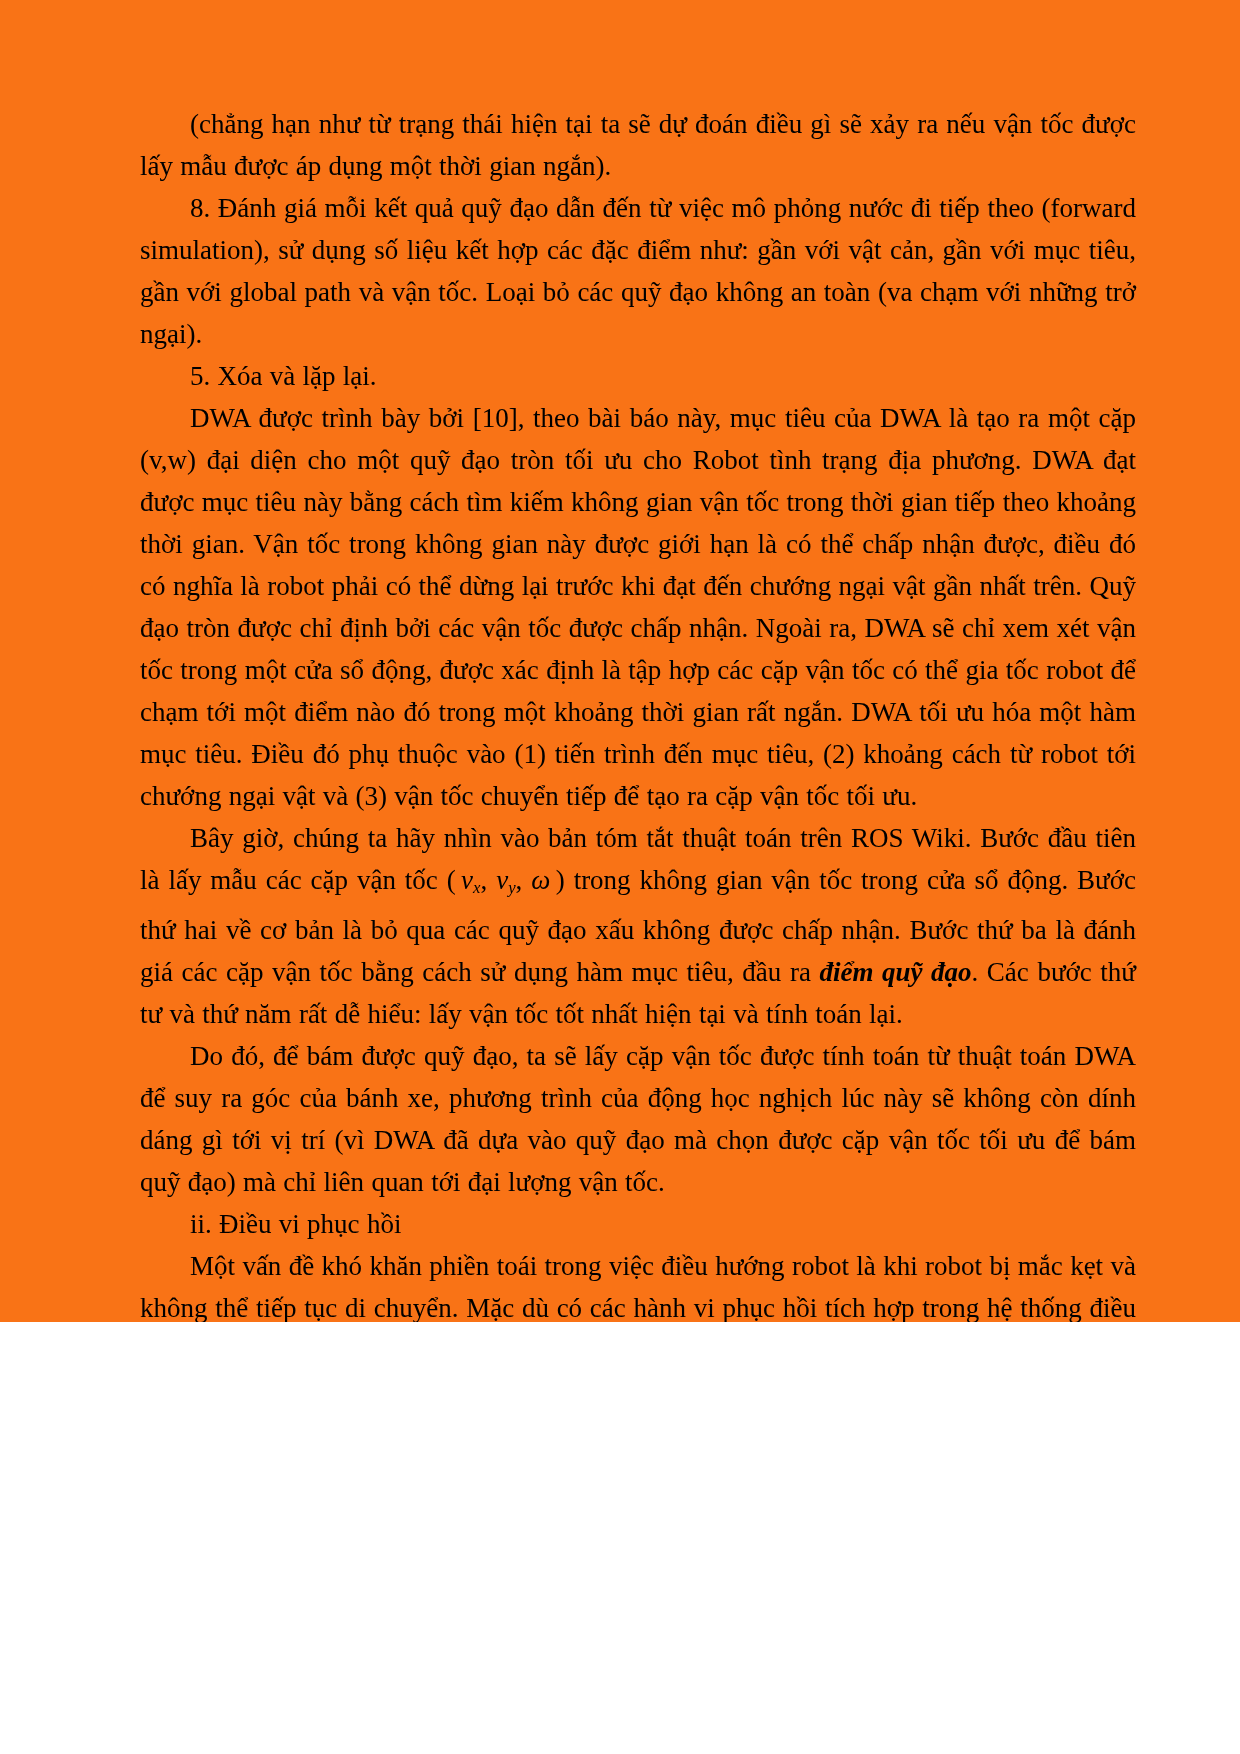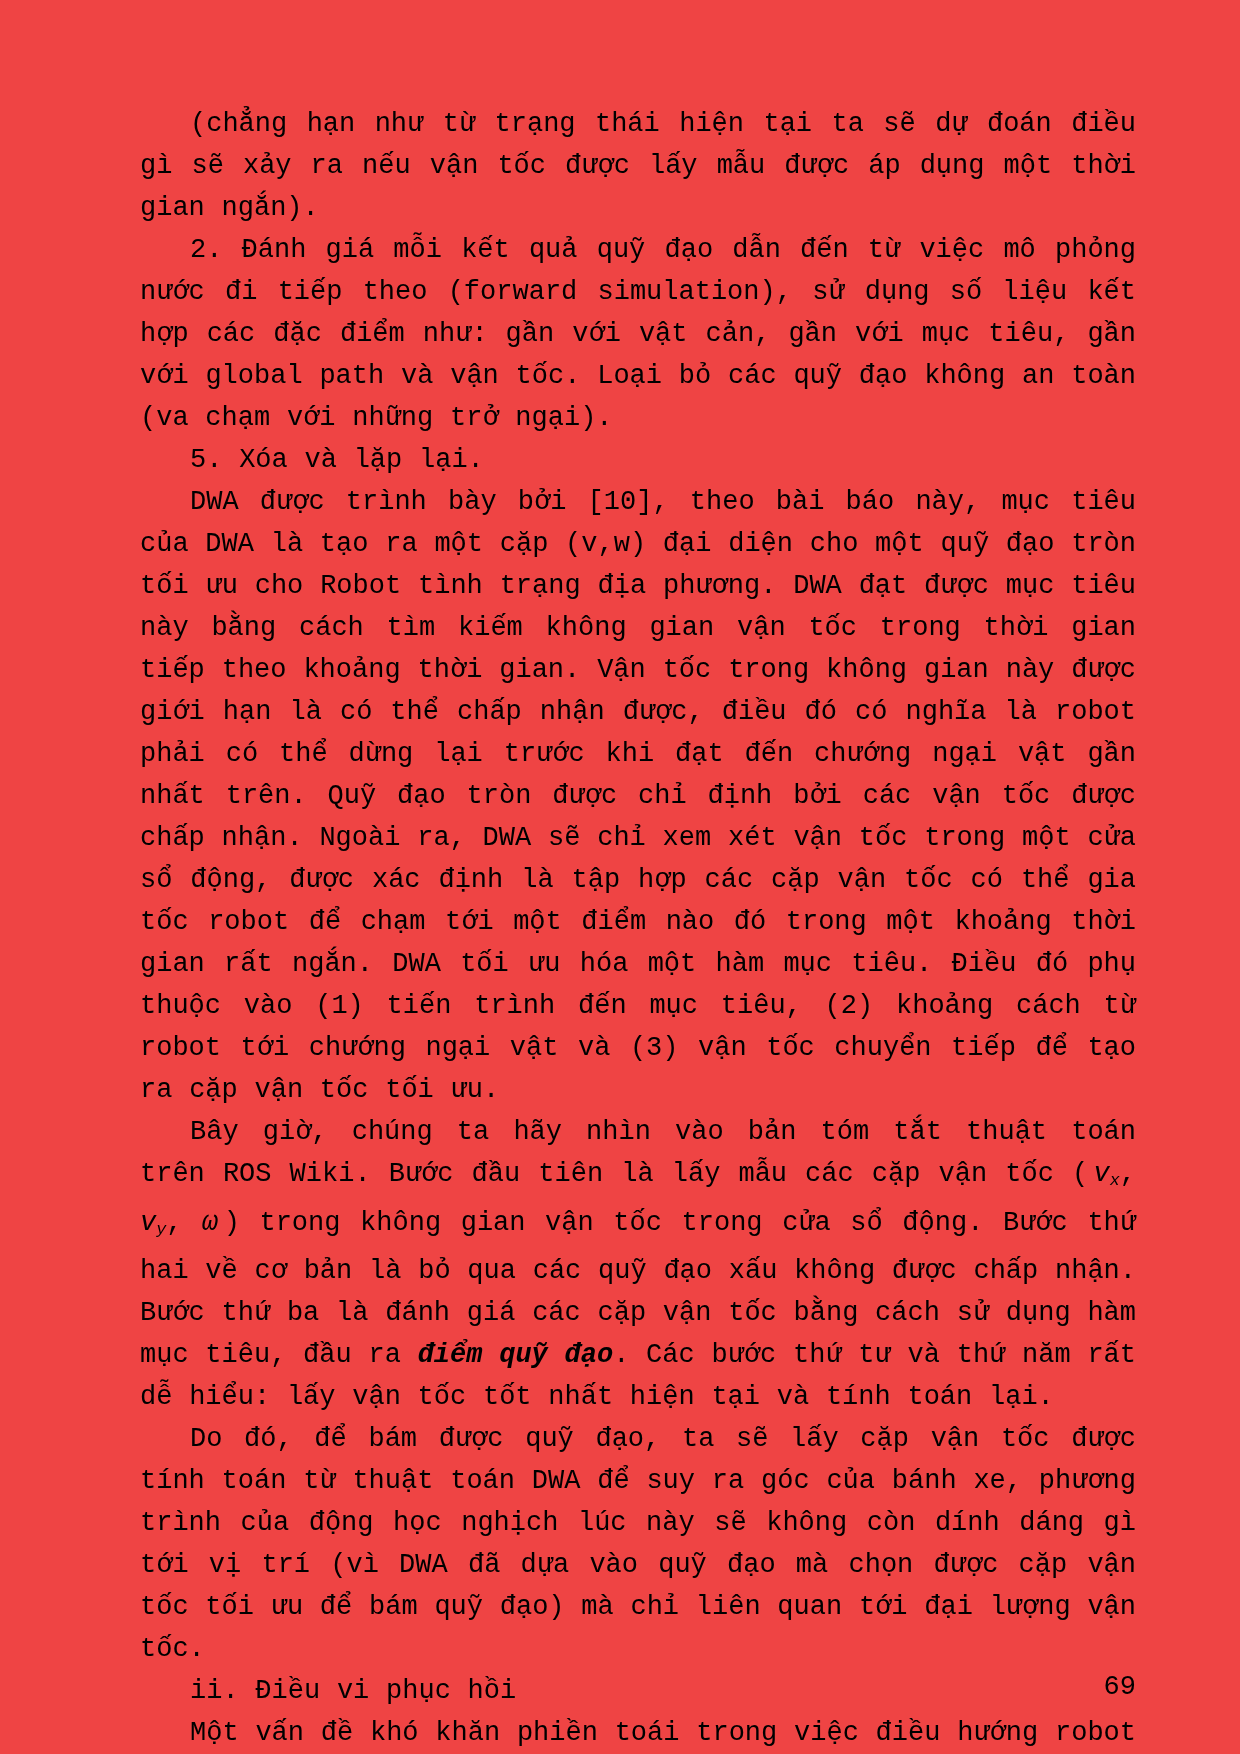--- a/index.html
+++ b/index.html
@@ -3,24 +3,24 @@
 <meta charset="utf-8">
 <style>
   html, body {
     margin: 0;
     padding: 0;
     background: #ffffff;
   }
   .page {
     position: relative;
     width: 1240px;
-    height: 1754px;
-    background: #ef4444;
+    height: 1322px;
+    background: #f97316;
     overflow: hidden;
-    font-family: Liberation Mono, monospace;
+    font-family: Liberation Serif, serif;
     color: #000000;
   }
   .content {
     position: absolute;
     left: 140px;
     top: 103px;
     width: 996px;
   }
   .para {
     margin: 0;
@@ -47,21 +47,21 @@
     font-size: 27px;
     line-height: 30px;
   }
 </style>
 </head>
 <body>
 
 <div class="page">
   <div class="content">
       <p class="para"><span class="seg-n">(chẳng hạn như từ trạng thái hiện tại ta sẽ dự đoán điều gì sẽ xảy ra nếu vận tốc được lấy mẫu được áp dụng một thời gian ngắn).</span></p>
-      <p class="para"><span class="seg-n">2. Đánh giá mỗi kết quả quỹ đạo dẫn đến từ việc mô phỏng nước đi tiếp theo (forward simulation), sử dụng số liệu kết hợp các đặc điểm như: gần với vật cản, gần với mục tiêu, gần với global path và vận tốc. Loại bỏ các quỹ đạo không an toàn (va chạm với những trở ngại).</span></p>
+      <p class="para"><span class="seg-n">8. Đánh giá mỗi kết quả quỹ đạo dẫn đến từ việc mô phỏng nước đi tiếp theo (forward simulation), sử dụng số liệu kết hợp các đặc điểm như: gần với vật cản, gần với mục tiêu, gần với global path và vận tốc. Loại bỏ các quỹ đạo không an toàn (va chạm với những trở ngại).</span></p>
       <p class="para"><span class="seg-n">5. Xóa và lặp lại.</span></p>
       <p class="para"><span class="seg-n">DWA được trình bày bởi [10], theo bài báo này, mục tiêu của DWA là tạo ra một cặp (v,w) đại diện cho một quỹ đạo tròn tối ưu cho Robot tình trạng địa phương. DWA đạt được mục tiêu này bằng cách tìm kiếm không gian vận tốc trong thời gian tiếp theo khoảng thời gian. Vận tốc trong không gian này được giới hạn là có thể chấp nhận được, điều đó có nghĩa là robot phải có thể dừng lại trước khi đạt đến chướng ngại vật gần nhất trên. Quỹ đạo tròn được chỉ định bởi các vận tốc được chấp nhận. Ngoài ra, DWA sẽ chỉ xem xét vận tốc trong một cửa sổ động, được xác định là tập hợp các cặp vận tốc có thể gia tốc robot để chạm tới một điểm nào đó trong một khoảng thời gian rất ngắn. DWA tối ưu hóa một hàm mục tiêu. Điều đó phụ thuộc vào (1) tiến trình đến mục tiêu, (2) khoảng cách từ robot tới chướng ngại vật và (3) vận tốc chuyển tiếp để tạo ra cặp vận tốc tối ưu.</span></p>
       <p class="para"><span class="seg-n">Bây giờ, chúng ta hãy nhìn vào bản tóm tắt thuật toán trên ROS Wiki. Bước đầu tiên là lấy mẫu các cặp vận tốc ( </span><span class="seg-i">v</span><span class="seg-sub">x</span><span class="seg-n">, </span><span class="seg-i">v</span><span class="seg-sub">y</span><span class="seg-n">, </span><span class="seg-i">ω</span><span class="seg-n"> ) trong không gian vận tốc trong cửa sổ động. Bước thứ hai về cơ bản là bỏ qua các quỹ đạo xấu không được chấp nhận. Bước thứ ba là đánh giá các cặp vận tốc bằng cách sử dụng hàm mục tiêu, đầu ra </span><span class="seg-bi">điểm quỹ đạo</span><span class="seg-n">. Các bước thứ tư và thứ năm rất dễ hiểu: lấy vận tốc tốt nhất hiện tại và tính toán lại.</span></p>
       <p class="para"><span class="seg-n">Do đó, để bám được quỹ đạo, ta sẽ lấy cặp vận tốc được tính toán từ thuật toán DWA để suy ra góc của bánh xe, phương trình của động học nghịch lúc này sẽ không còn dính dáng gì tới vị trí (vì DWA đã dựa vào quỹ đạo mà chọn được cặp vận tốc tối ưu để bám quỹ đạo) mà chỉ liên quan tới đại lượng vận tốc.</span></p>
       <p class="para"><span class="seg-n">ii. Điều vi phục hồi</span></p>
       <p class="para"><span class="seg-n">Một vấn đề khó khăn phiền toái trong việc điều hướng robot là khi robot bị mắc kẹt và không thể tiếp tục di chuyển. Mặc dù có các hành vi phục hồi tích hợp trong hệ thống điều hướng để giải quyết vấn đề này, đôi khi robot vẫn không thể thoát khỏi tình trạng mắc kẹt sau khi đã thử tất cả các hành vi phục hồi có sẵn.</span></p>
     </div>
   <div class="footer">
     <span>69</span>
   </div>

